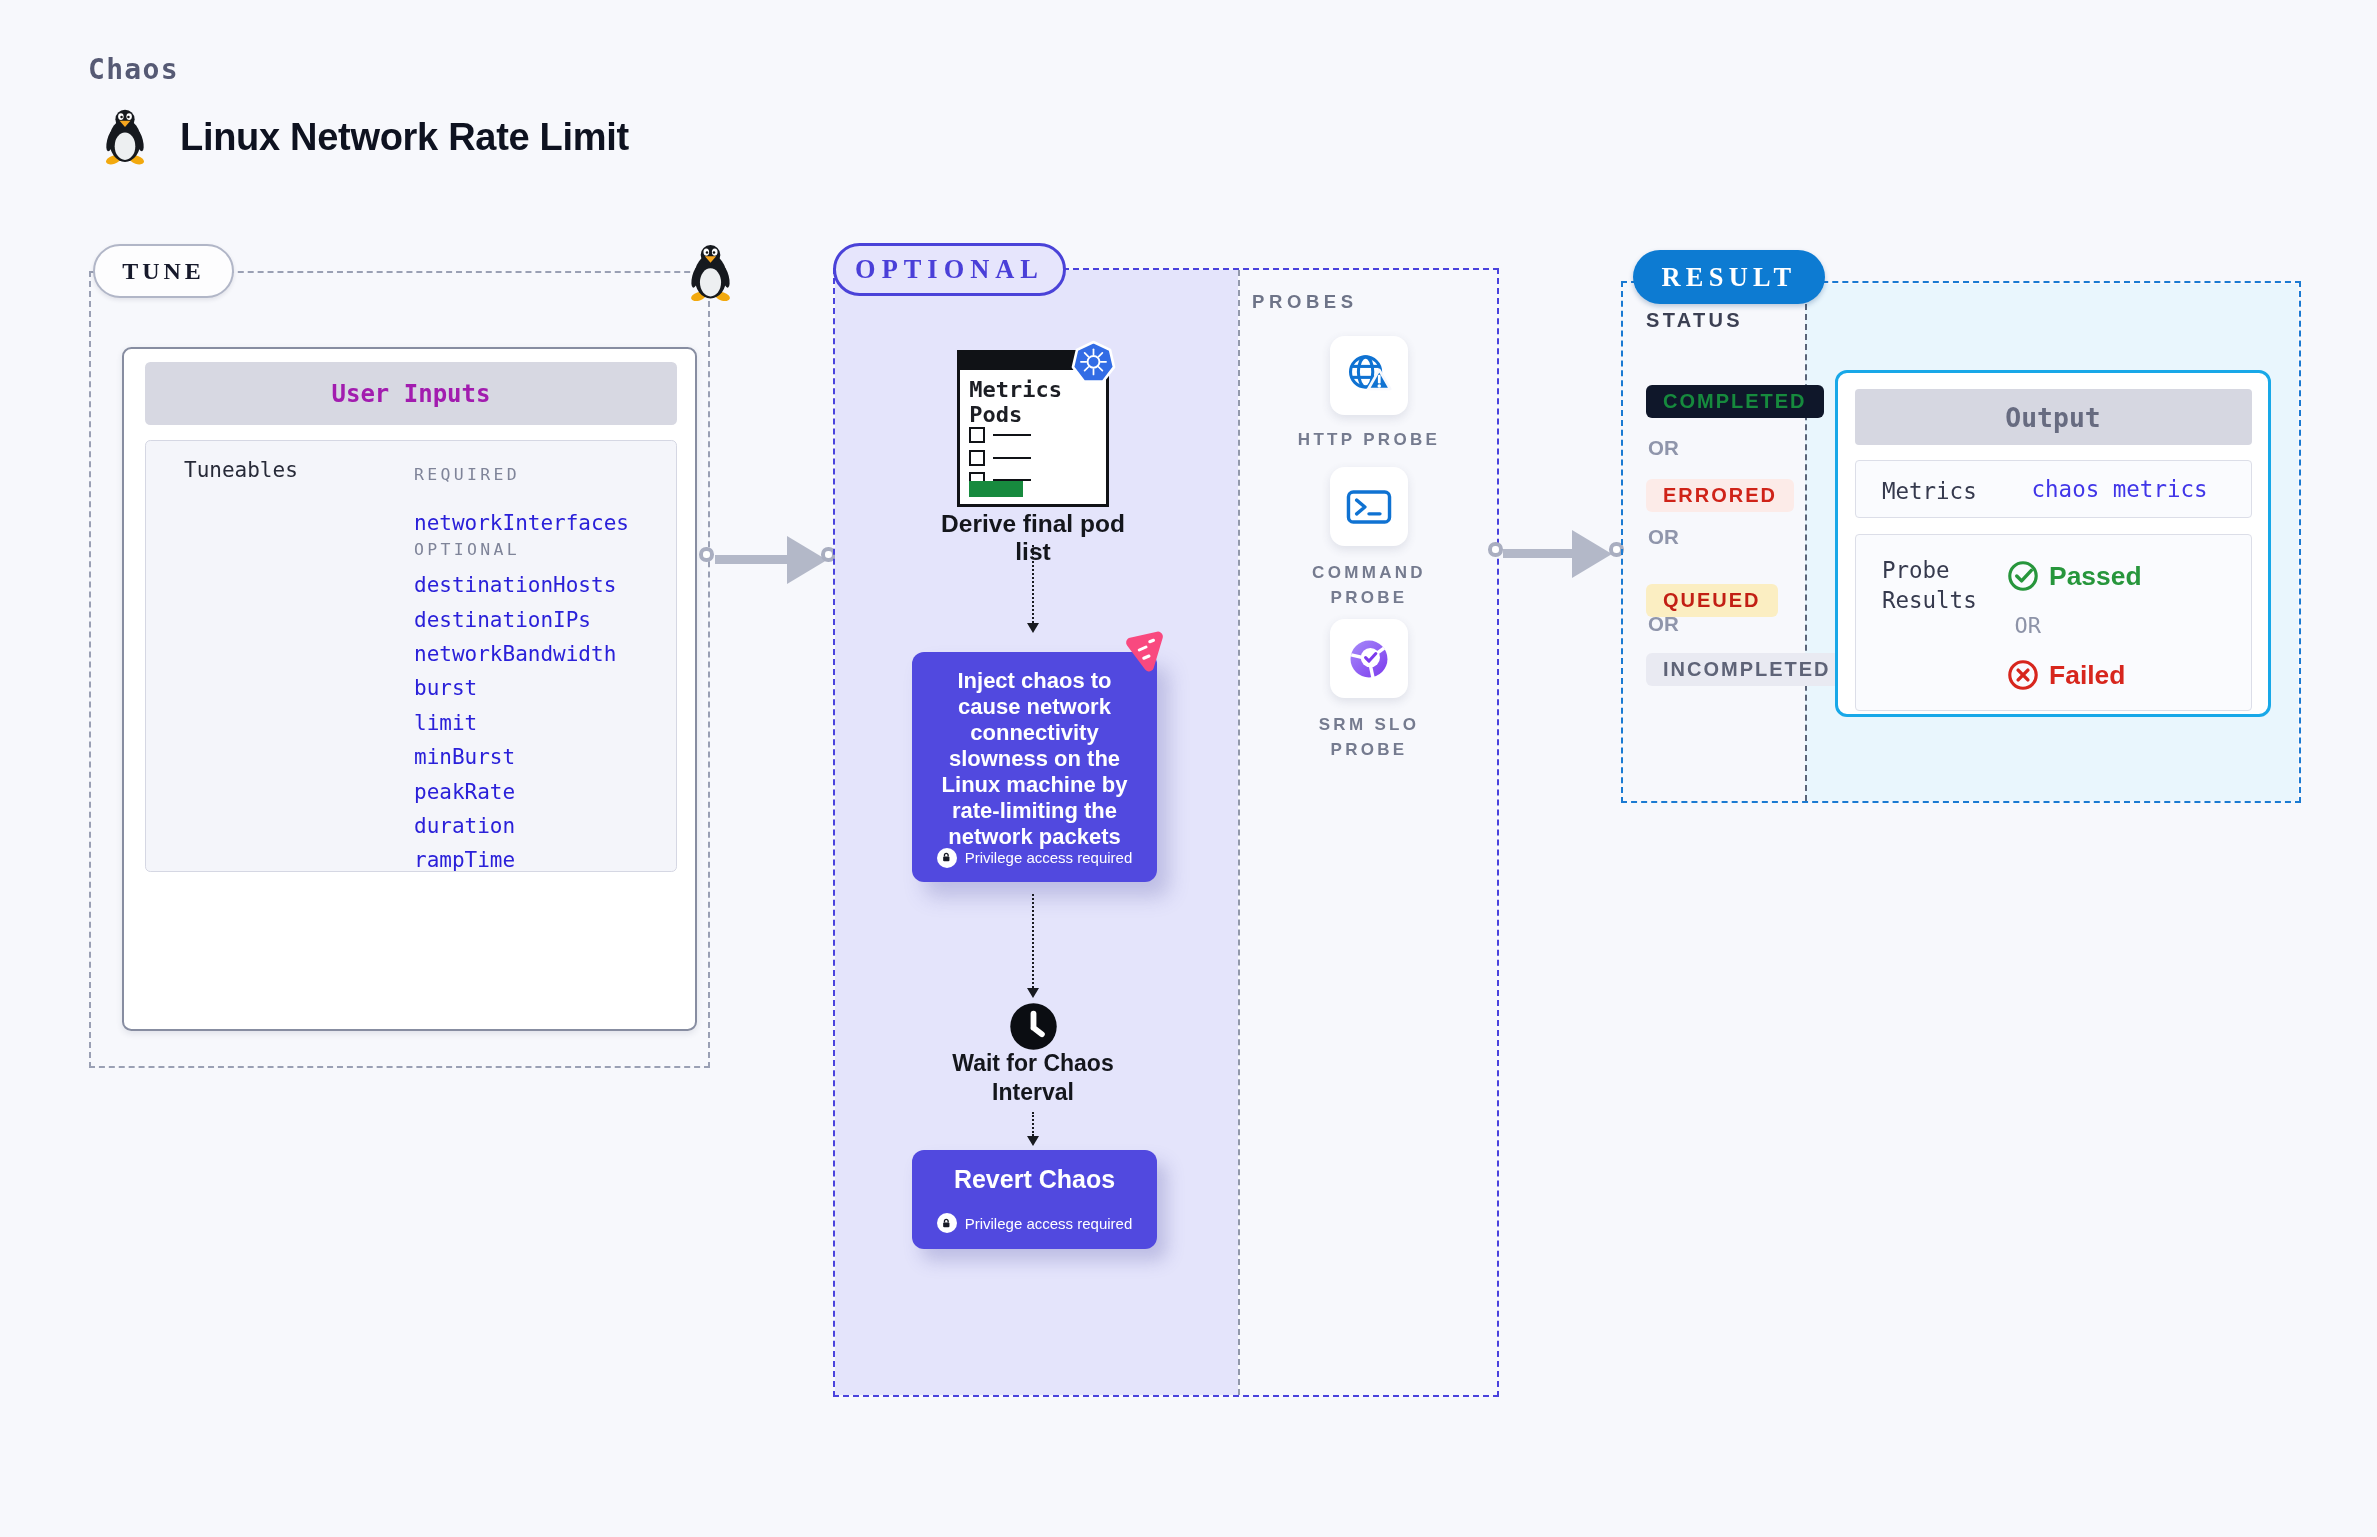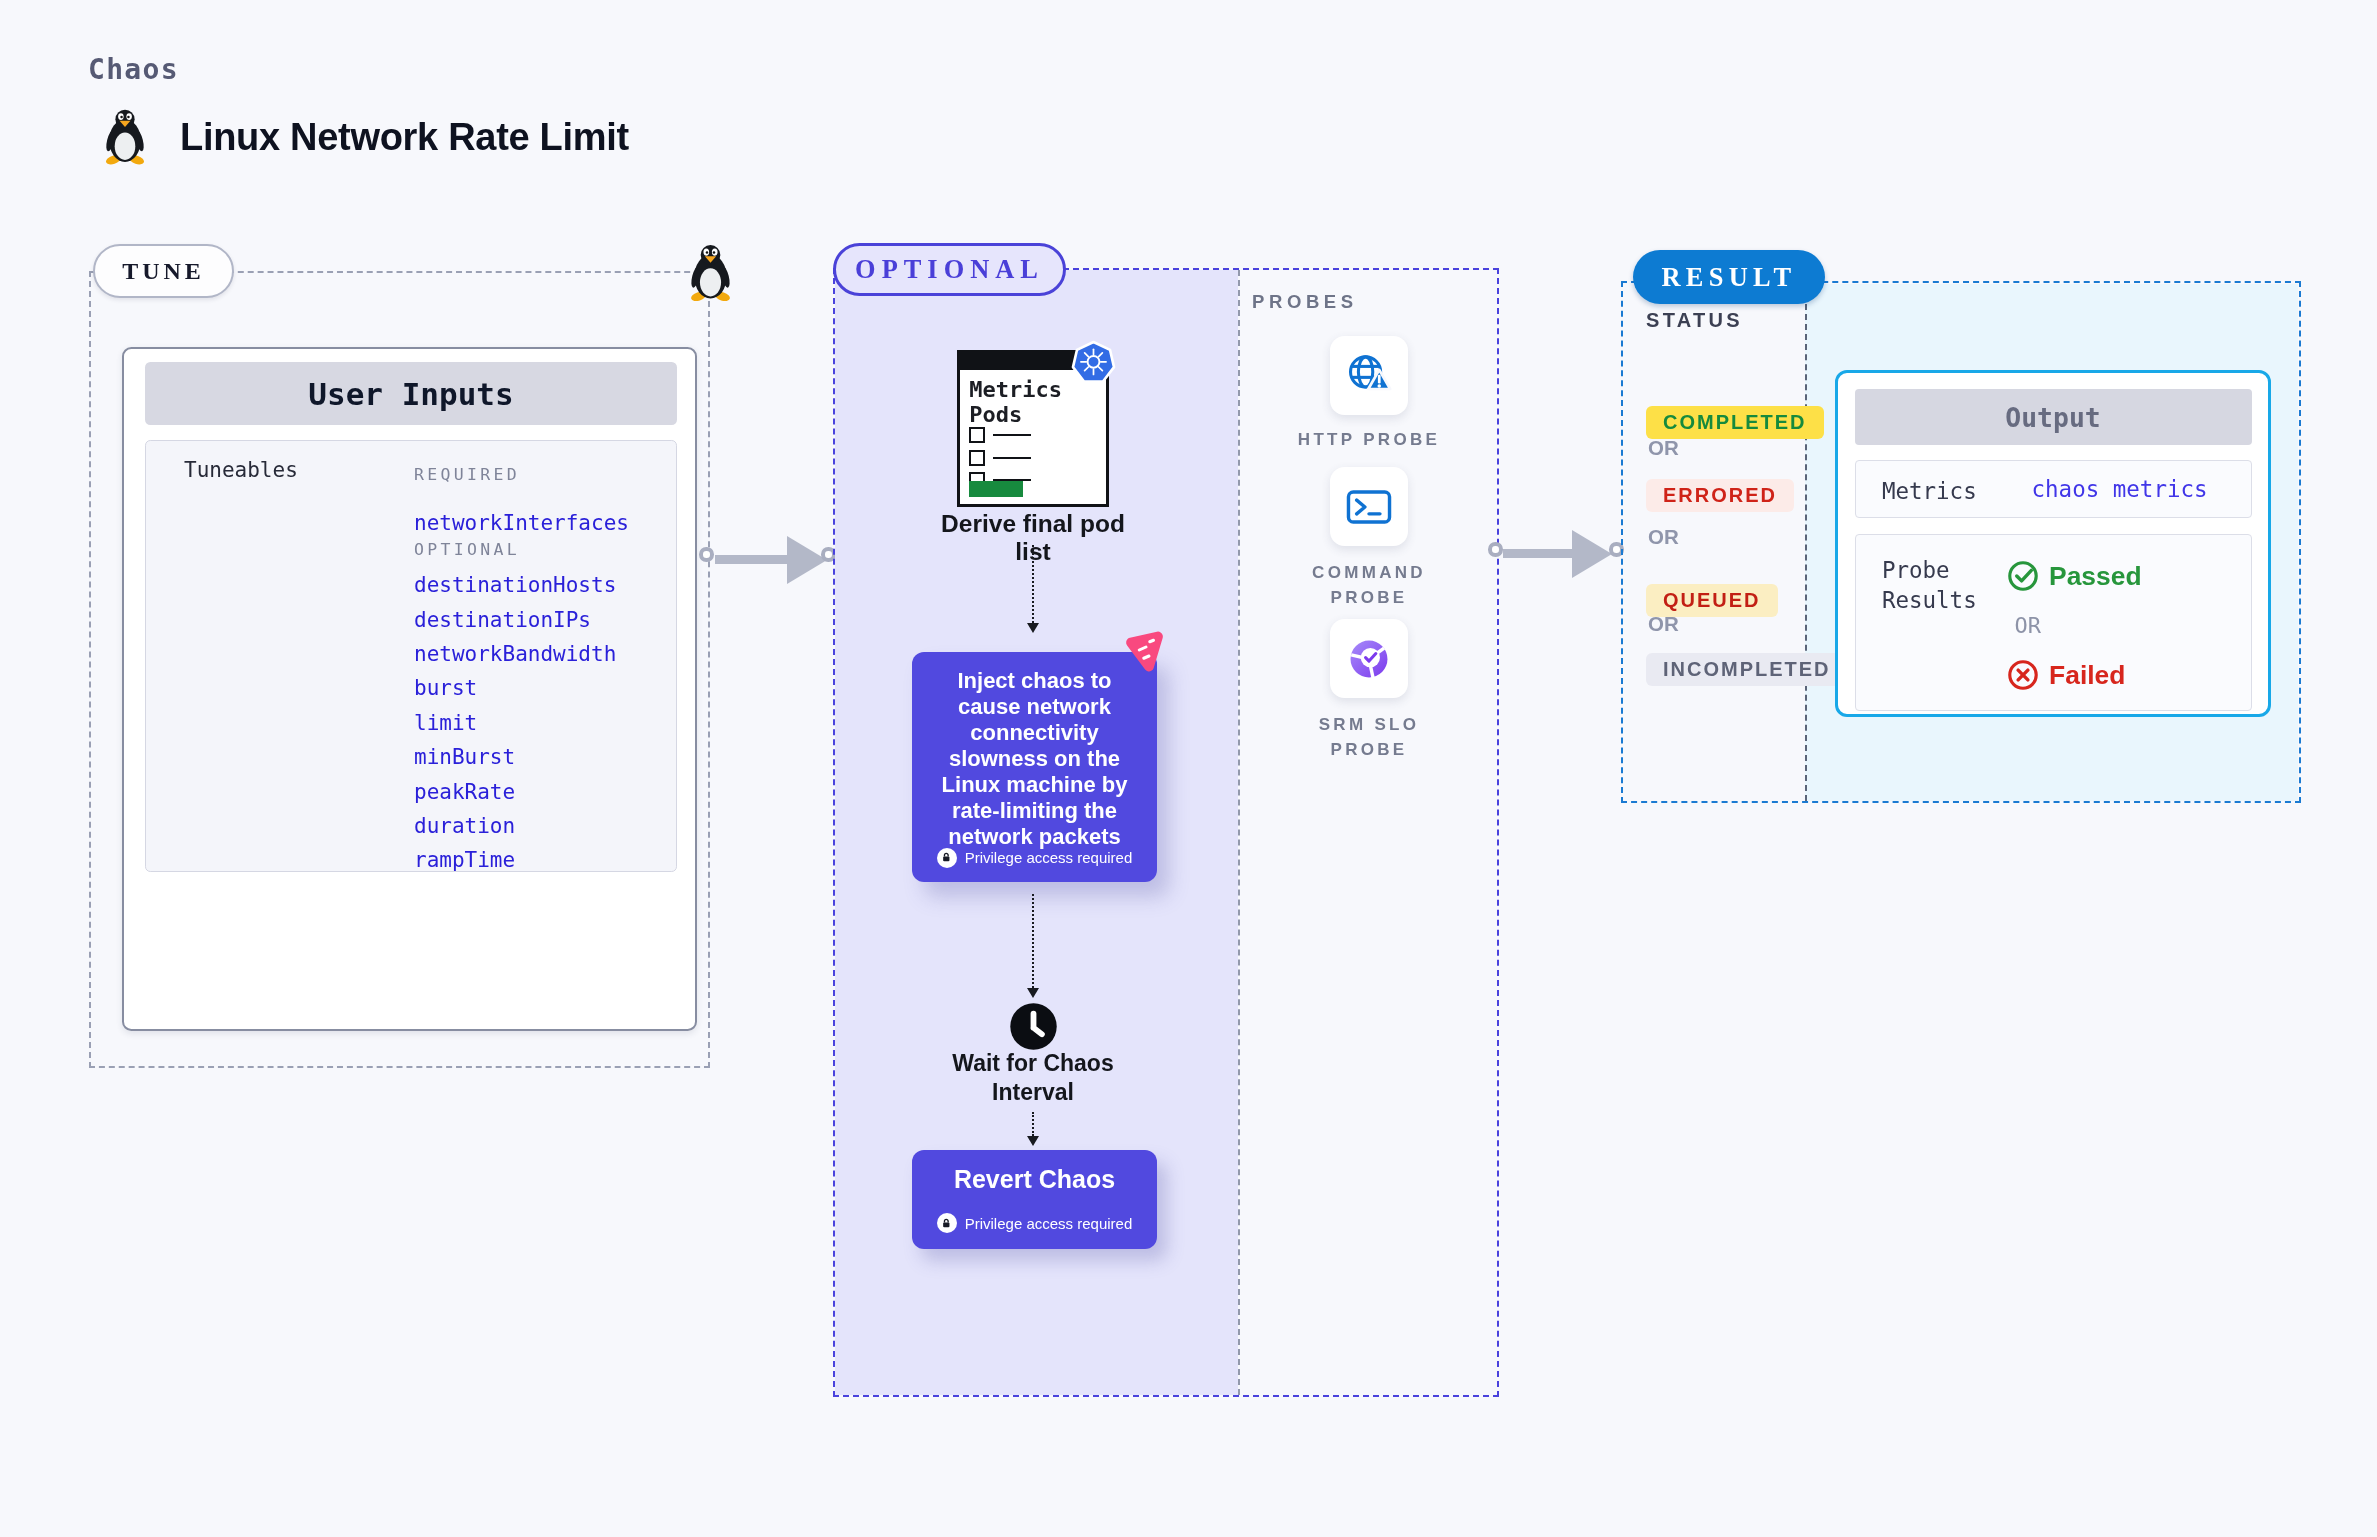--- a/index.html
+++ b/index.html
@@ -30,21 +30,21 @@
 
   
   .tune-box { left:89px; top:271px; width:621px; height:797px; border:2px dashed #9aa0b4; }
   .tune-pill { left:93px; top:244px; width:141px; height:54px; background:#fdfdfe; border:2px solid #b1b6c7;
                font-size:24px; letter-spacing:4px; color:#16192b; box-shadow:0 2px 4px rgba(30,34,60,.10); }
   .tune-penguin { position:absolute; left:688px; top:242px; width:45px; height:61px; }
   .ui-card { position:absolute; left:122px; top:347px; width:575px; height:684px; background:#fff;
              border:2px solid #878da1; border-radius:9.3px; box-shadow:0 2.6px 6.6px rgba(40,45,80,.10); }
   .ui-header { position:absolute; left:21px; top:13.2px; width:532px; height:63px; background:#d7d8e2; border-radius:5.3px;
                display:flex; align-items:center; justify-content:center;
-               font-family:"DejaVu Sans Mono",monospace; font-size:31px; font-weight:800; color:#0f172a; }
+               font-family:"DejaVu Sans Mono",monospace; font-size:24px; font-weight:800; color:#a21caf; }
   .ui-panel { position:absolute; left:21px; top:91px; width:532px; height:432px; background:#f4f5fa;
               border:1.3px solid #d5d7e3; border-radius:5.3px; }
   .tuneables-label { position:absolute; left:38px; top:17px; font-family:"DejaVu Sans Mono",monospace;
                      font-size:21px; color:#272a38; }
   .param-head { position:absolute; font-family:"DejaVu Sans Mono",monospace; font-size:16.5px; letter-spacing:3.3px; color:#7f8499; }
   .param { position:absolute; font-family:"DejaVu Sans Mono",monospace; font-size:21px; color:#2a20d9; }
 
   
   .exec-box { left:833px; top:268px; width:666px; height:1129px; border:2px dashed #4a42dd; }
   .exec-fill { position:absolute; left:835px; top:270px; width:403px; height:1125px; background:#e4e4fb; }
@@ -83,21 +83,21 @@
 
   
   .result-box { left:1621px; top:281px; width:680px; height:522px; border:2.6px dashed #1a7ad2; }
   .result-cyan { position:absolute; left:1805px; top:284px; width:493px; height:517px; background:#e9f6fd;
                  border-left:2px dashed #5a6478; }
   .result-pill { left:1633px; top:250px; width:192px; height:54px; background:#0d7bd2; color:#fff;
                  font-size:26.4px; letter-spacing:5.3px; box-shadow:0 2.6px 5.3px rgba(10,60,120,.25); }
   .status-label { position:absolute; left:1646px; top:309px; font-size:20px; font-weight:800; letter-spacing:3.3px; color:#3c4053; }
   .status-badge { position:absolute; left:1646px; height:33px; display:flex; align-items:center; padding:0 17px;
                   border-radius:6px; font-size:20px; font-weight:800; letter-spacing:2px; }
-  .badge-completed { top:406px; background:#fde047; color:#168a3d; }
+  .badge-completed { top:385px; background:#0f172a; color:#168a3d; }
   .badge-errored   { top:479px; background:#fcebe8; color:#cf2318; }
   .badge-queued    { top:584px; background:#fbeec2; color:#c21f14; }
   .badge-incompleted { top:653px; background:#e9eaf2; color:#5e6377; }
   .status-or { position:absolute; left:1648px; font-size:20.5px; font-weight:600; color:#8f95ab; }
 
   .output-card { position:absolute; left:1835px; top:370px; width:436px; height:347px; background:#fff;
                  border:3.3px solid #18a8e8; border-radius:12px; }
   .output-header { position:absolute; left:16.5px; top:16px; width:397px; height:56px; background:#d6d7e1; border-radius:4px;
                    display:flex; align-items:center; justify-content:center;
                    font-family:"DejaVu Sans Mono",monospace; font-size:26.4px; font-weight:800; color:#676b80; }

